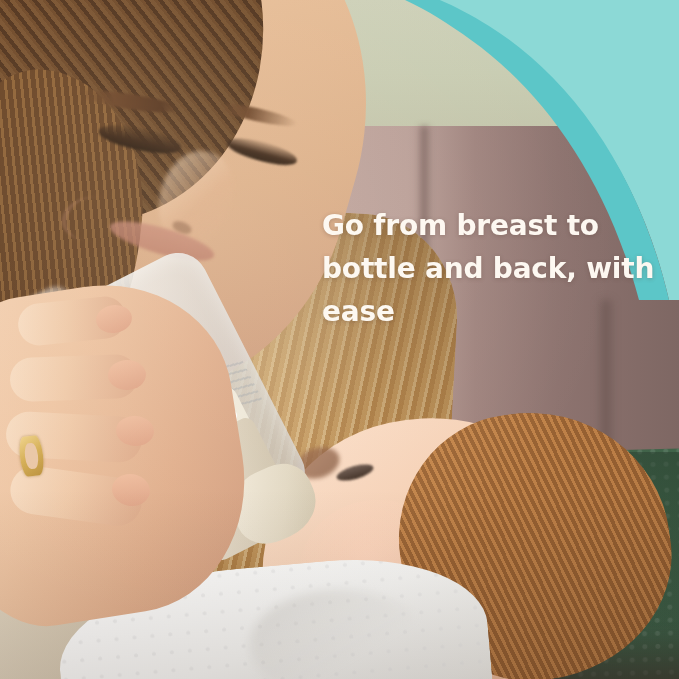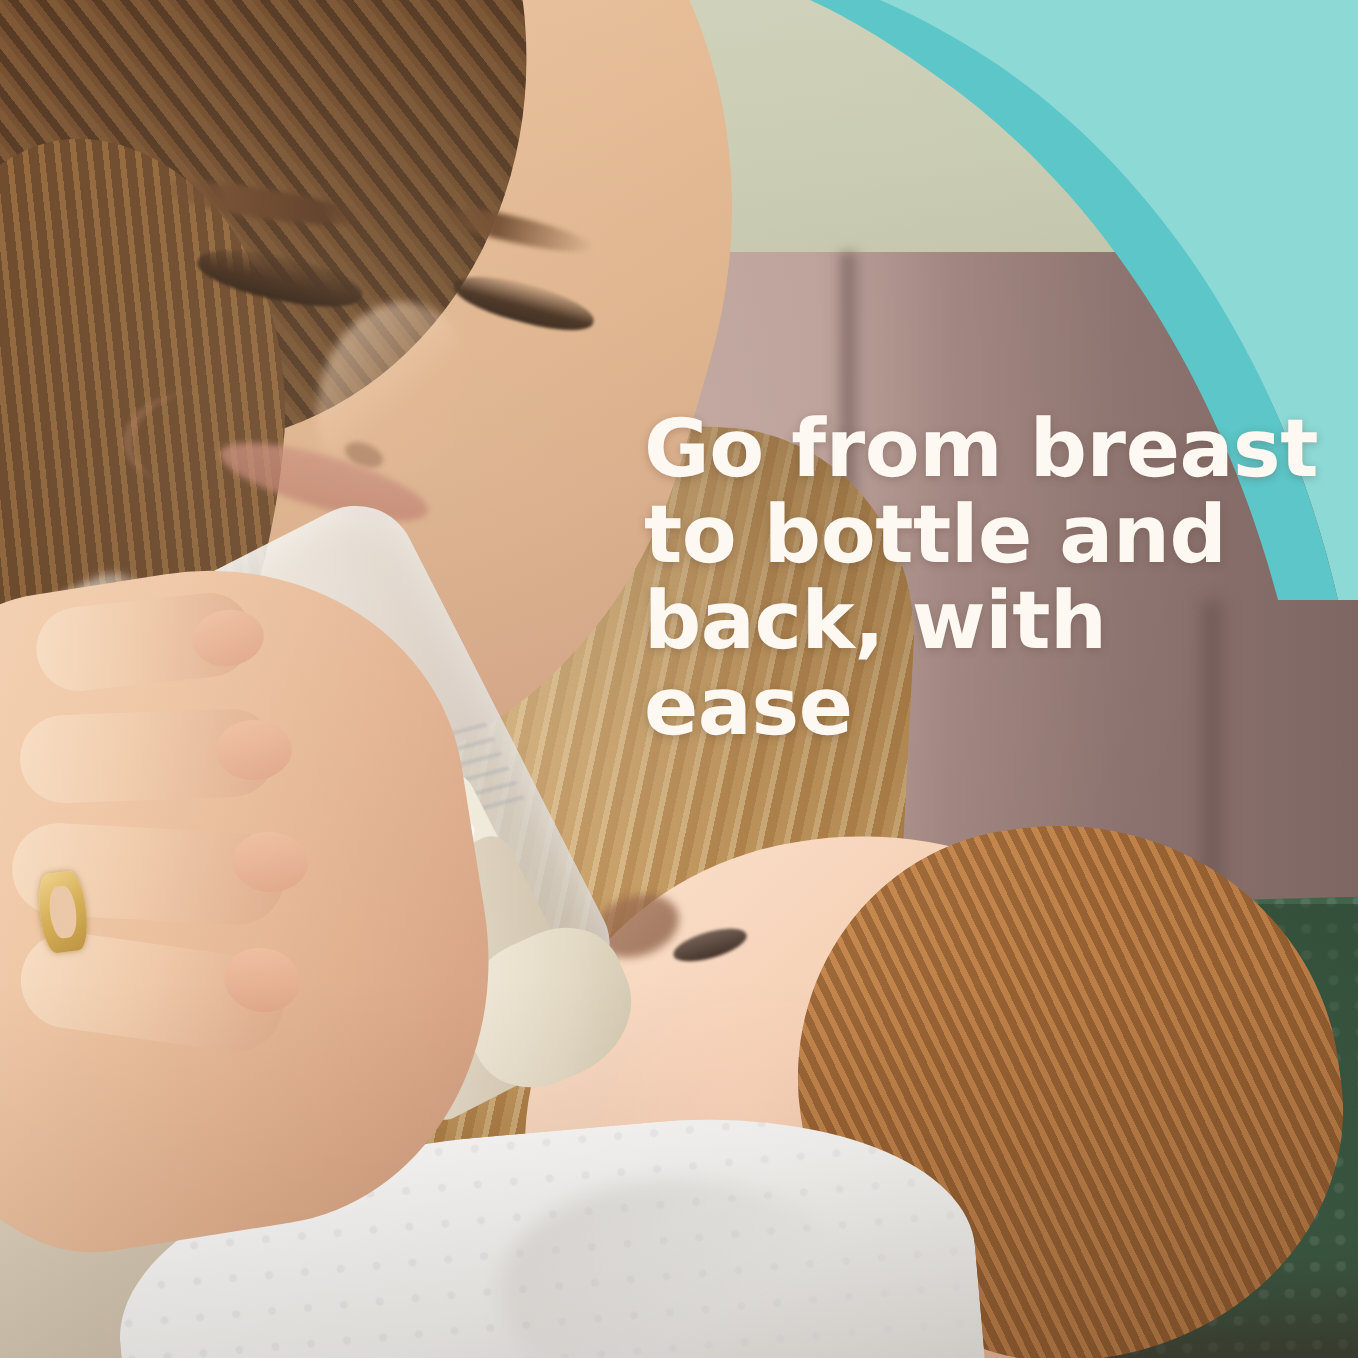--- a/index.html
+++ b/index.html
@@ -328,21 +328,21 @@
   
   .corner-arc { position:absolute; right:0; top:0; width:340px; height:300px; pointer-events:none; }
 
   
   .headline {
     position:absolute; left:322px; top:204px;
     width:340px;
     color:#fdf8f1;
     font-family:"DejaVu Sans", sans-serif;
     font-weight:700;
-    font-size:40px;
+    font-size:28px;
     line-height:43px;
     letter-spacing:-0.2px;
     text-shadow:0 1px 4px rgba(90,62,52,.30);
     white-space:pre-line;
   }
 </style>
 </head>
 <body>
 
 <div id="ad-banner">

